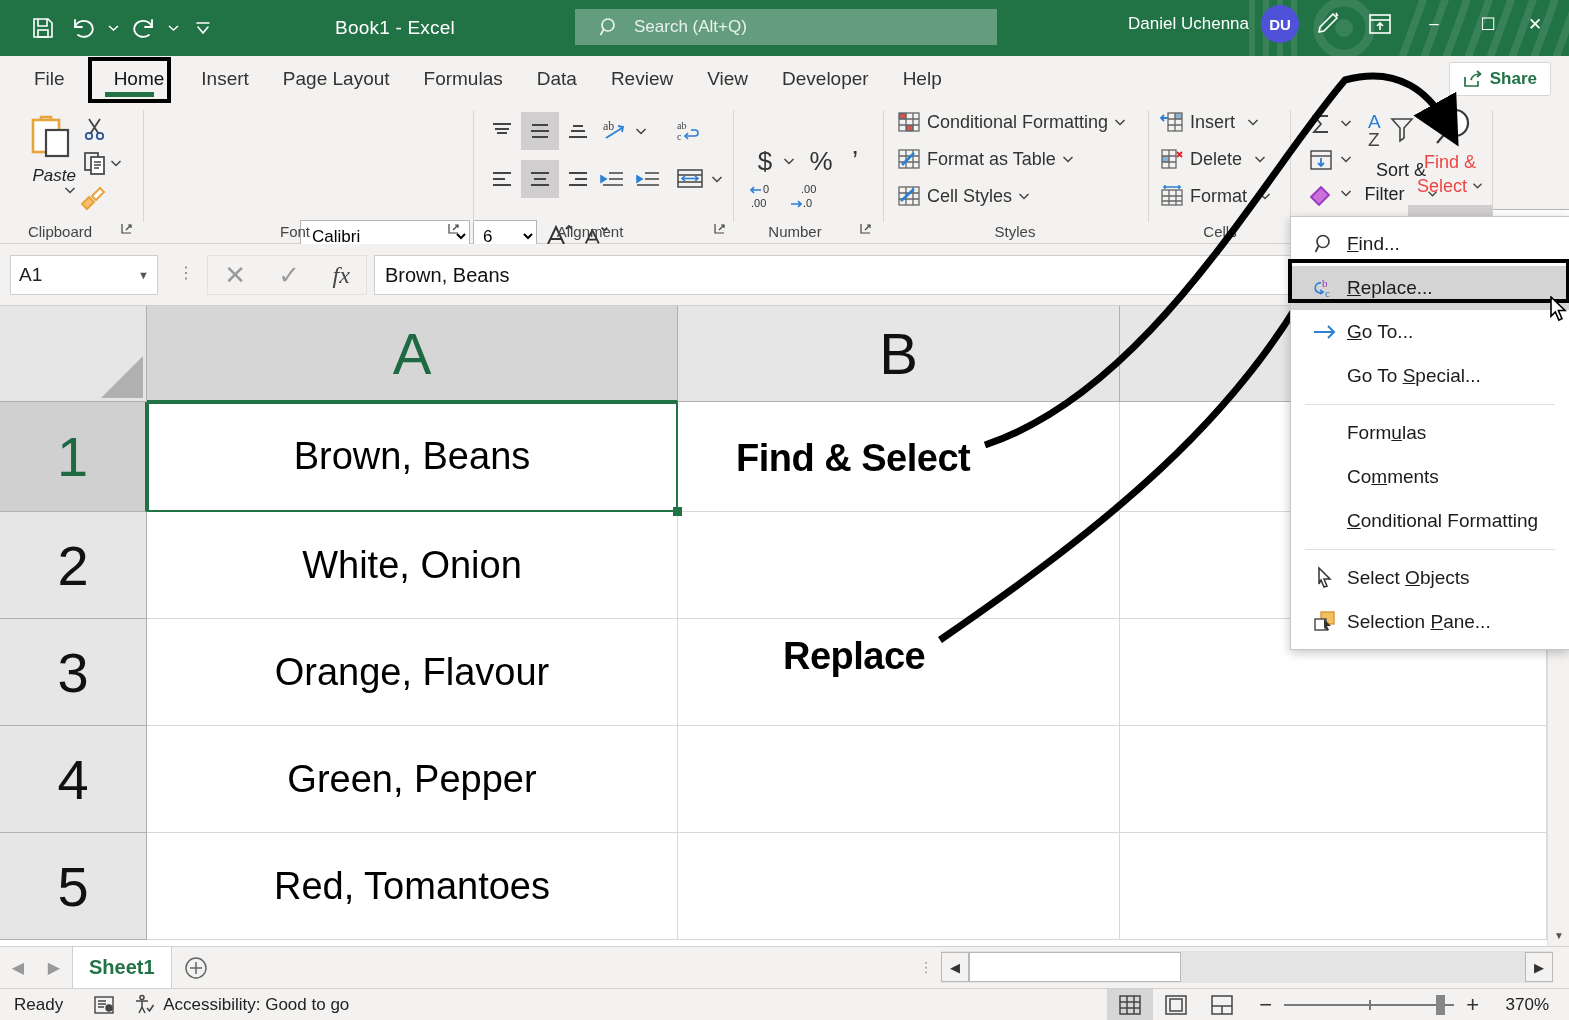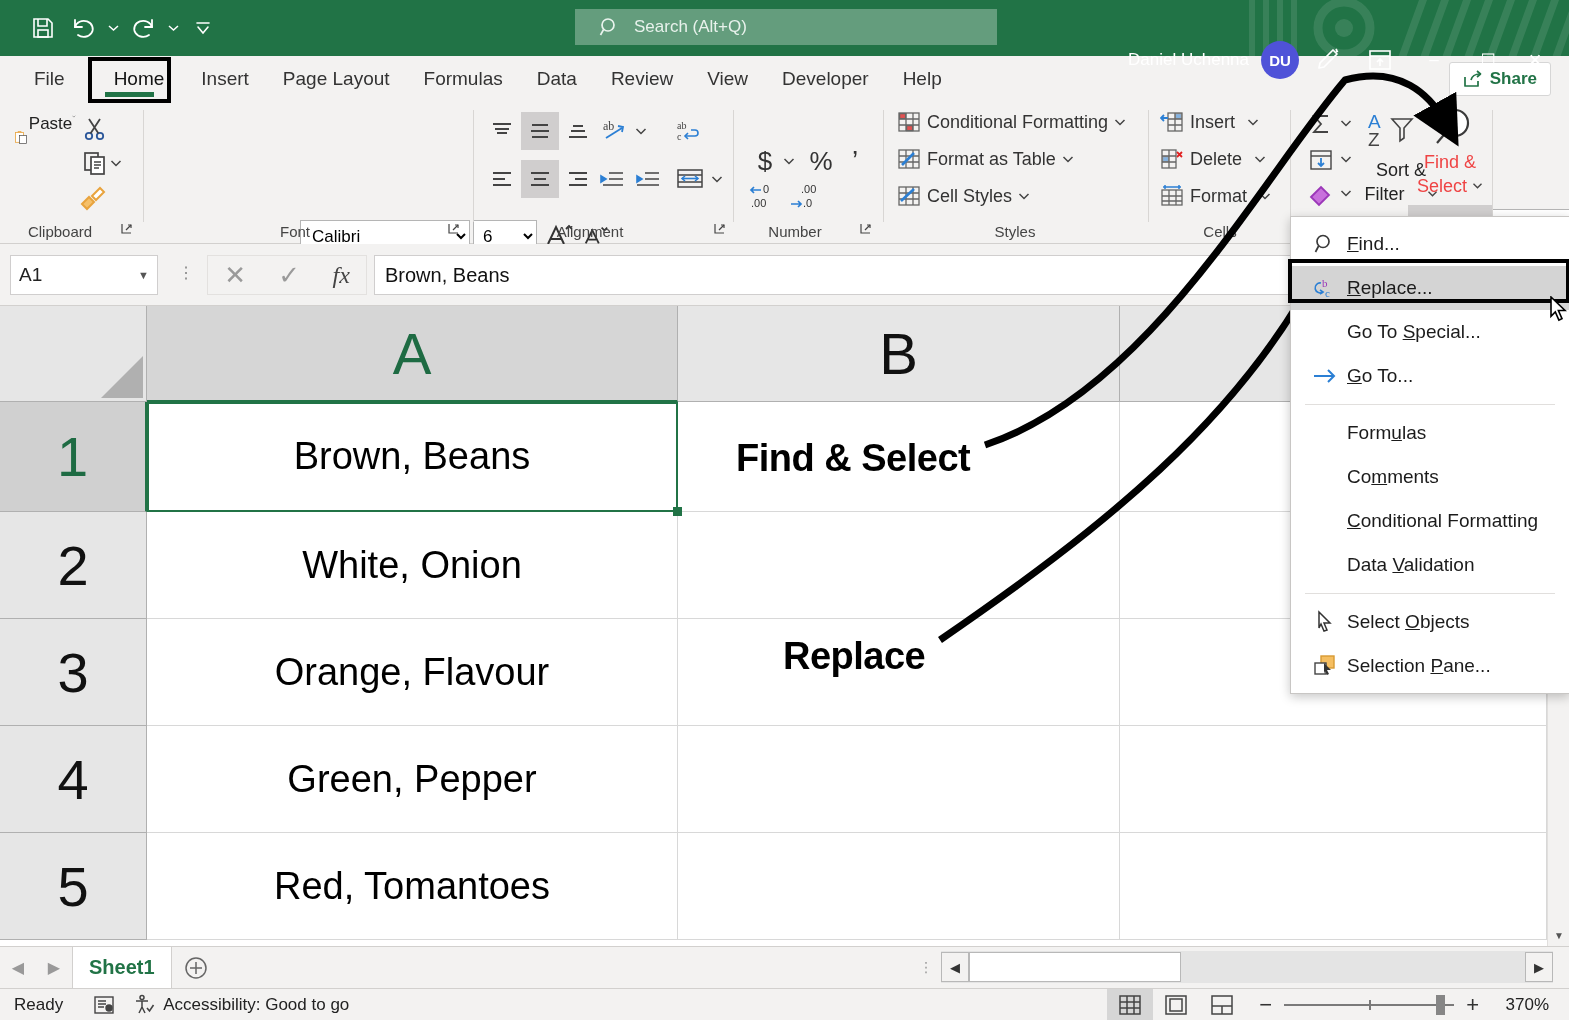--- a/index.html
+++ b/index.html
@@ -36,21 +36,21 @@
     width:790px;
   }
   .searchbox{
     position:absolute; left:575px; top:9px; width:422px; height:36px;
     background:rgba(255,255,255,.30);
     display:flex; align-items:center; gap:14px; padding-left:24px;
     cursor:text; z-index:3;
   }
   .searchbox .ph{ color:#e8f2ec; font-size:17px; }
   .tb-right{
-    position:absolute; right:0; top:0; height:48px; display:flex; align-items:center; z-index:3;margin-top:36px;
+    position:absolute; right:0; top:0; height:48px; display:flex; align-items:center; z-index:3;
   }
   .username{ color:#fff; font-size:17px; margin-right:12px; }
   .avatar{
     width:38px;height:38px;border-radius:50%;background:#4f52d8;color:#fff;
     display:flex;align-items:center;justify-content:center;font-size:15px;font-weight:600;
     cursor:pointer;
   }
   .tb-icon{ width:54px;height:56px;display:flex;align-items:center;justify-content:center;cursor:pointer;}
   .tb-win{ width:54px;height:56px;display:flex;align-items:center;justify-content:center;cursor:pointer;color:#fff;font-size:17px;}
 
@@ -90,21 +90,21 @@
   .grp-label{
     position:absolute; bottom:4px; width:100%; text-align:center;
     font-size:15px; color:#444;
   }
   .grp-sep{ position:absolute; top:8px; width:1px; height:112px; background:#d8d6d4; }
   .dlg{ position:absolute; bottom:6px; font-size:12px; color:#555; cursor:pointer; }
 
   
   .paste-btn{
     position:absolute; left:14px; top:10px; width:62px; height:108px;
-    display:flex; flex-direction:row; align-items:flex-start; cursor:pointer;
+    display:flex; flex-direction:column; align-items:flex-end; cursor:pointer;font-style:italic;
   }
   .paste-lbl{ font-size:17px; color:#222; margin-top:2px;}
   .mini{ width:34px;height:30px;display:flex;align-items:center;justify-content:center;cursor:pointer;}
 
   
   .fontname{
     position:absolute; left:155px; top:118px; width:170px; height:32px;
     background:#fff; border:1px solid #b5b5b5; font-size:17px;
     padding:0 4px 0 7px; font-family:"Liberation Sans",sans-serif;
   }
@@ -318,20 +318,21 @@
         </svg>
     </div>
     <div class="qat-btn">
       <svg width="20" height="18" viewBox="0 0 20 18" fill="none" stroke="#fff" stroke-width="1.6" stroke-linecap="round">
         <path d="M4 4h12"></path>
           <path d="M5 8l5 6 5-6"></path>
       </svg>
     </div>
   </div>
 
+  <div class="tb-title">Book1  -  Excel</div>
 
   <div class="searchbox">
     <svg width="21" height="21" viewBox="0 0 21 21" fill="none" stroke="#eaf4ee" stroke-width="1.7">
       <circle cx="9" cy="8" r="6"></circle>
         <path d="M4.6 12.5L1.5 18"></path>
     </svg>
     <span class="ph">Search (Alt+Q)</span>
   </div>
 
   <div class="tb-right">
@@ -869,51 +870,47 @@
         <text x="9" y="11" font-size="11" fill="#9B37B8" font-family="Liberation Serif, serif">b</text>
         <text x="12" y="21" font-size="11" fill="#2b7fd4" font-family="Liberation Serif, serif">c</text>
         <path d="M8 7a5 5 0 1 0 2 9" stroke="#2b7fd4" stroke-width="1.6"></path>
         <path d="M7 14l3 2-3 2" stroke="#2b7fd4" stroke-width="1.6" fill="none"></path>
       </svg>
     </span>
     <span class="mi-tx"><span class="u">R</span>eplace...</span>
   </div>
 
   <div class="mi">
-    <span class="mi-ic"></span>
-    <span class="mi-tx">Go To <span class="u">S</span>pecial...</span>
-  </div>
-
-  <div class="mi">
     <span class="mi-ic">
       <svg width="26" height="18" viewBox="0 0 26 18" fill="none" stroke="#2b7fd4" stroke-width="2">
         <path d="M2 9h20"></path>
           <path d="M16 3l6 6-6 6"></path>
       </svg>
     </span>
     <span class="mi-tx"><span class="u">G</span>o To...</span>
   </div>
 
+  <div class="mi">
+    <span class="mi-ic"></span>
+    <span class="mi-tx">Go To <span class="u">S</span>pecial...</span>
+  </div>
+
   <div class="msep"></div>
 
   <div class="mi">
     <span class="mi-ic"></span>
     <span class="mi-tx">Form<span class="u">u</span>las</span>
   </div>
   <div class="mi">
     <span class="mi-ic"></span>
     <span class="mi-tx">Co<span class="u">m</span>ments</span>
   </div>
   <div class="mi">
     <span class="mi-ic"></span>
     <span class="mi-tx"><span class="u">C</span>onditional Formatting</span>
-  </div>
-  <div class="mi">
-    <span class="mi-ic"></span>
-    <span class="mi-tx">Data <span class="u">V</span>alidation</span>
   </div>
 
   <div class="msep"></div>
 
   <div class="mi">
     <span class="mi-ic">
       <svg width="20" height="24" viewBox="0 0 20 24" fill="none" stroke="#333" stroke-width="1.5">
         <path d="M4 2l11 11h-6l3 7-3 1-3-7-2 4z"></path>
       </svg>
     </span>

